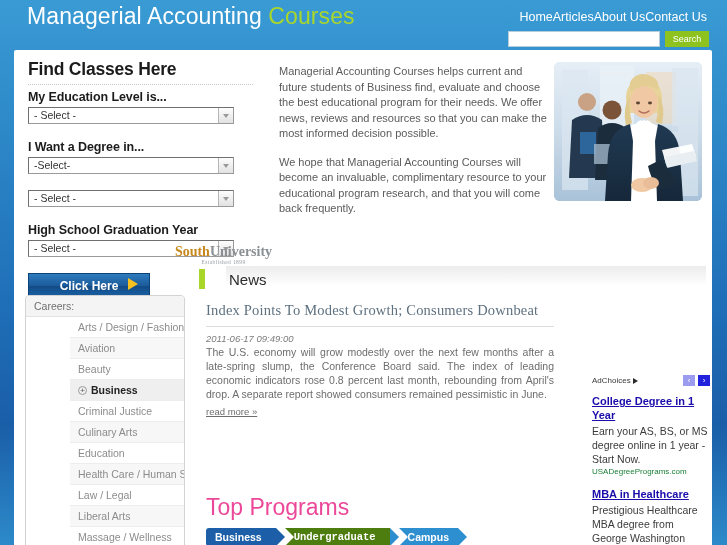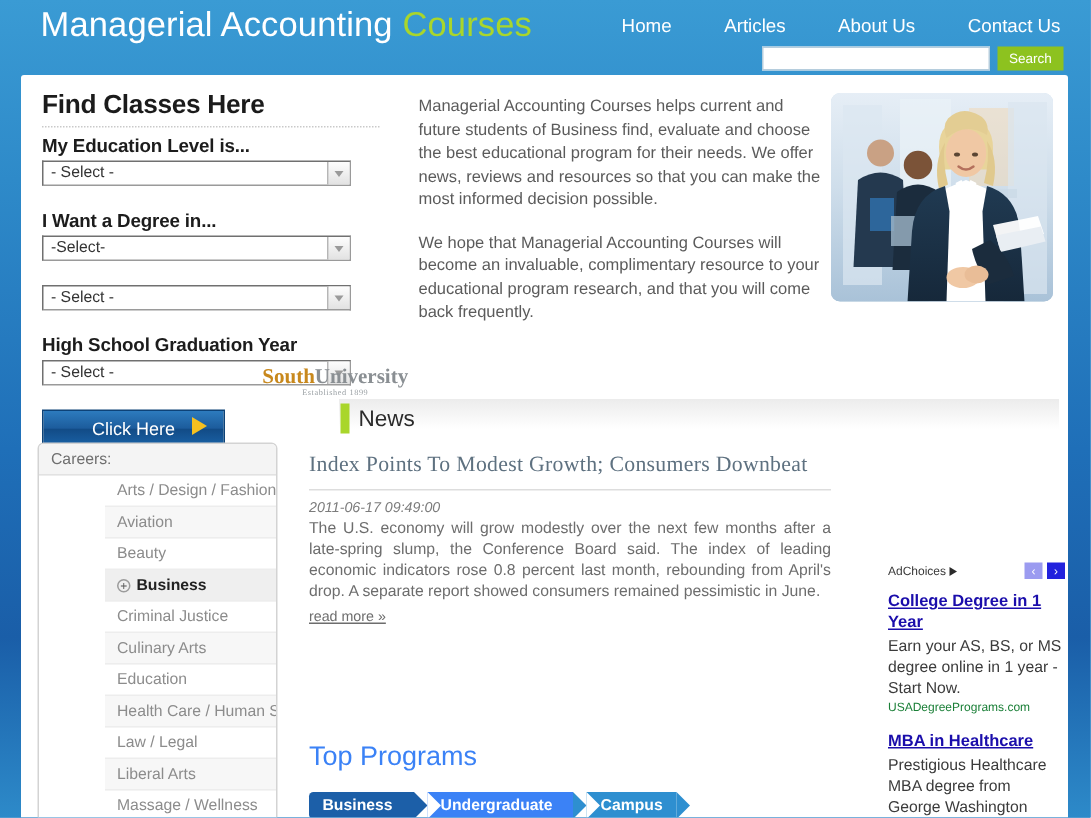--- a/index.html
+++ b/index.html
@@ -20,21 +20,21 @@
     position: absolute; left: 0; top: 0; width: 727px; height: 50px;
   }
   .logo {
     position: absolute; left: 27px; top: 3px;
     font-size: 23px; font-weight: 400; color: #ffffff;
     letter-spacing: .1px; white-space: nowrap;
   }
   .logo .accent { color: #a9d62b; }
   #nav {
     position: absolute; right: 20px; top: 10px;
-    display: flex; gap: 35px; align-items: center;
+    display: flex; align-items: center;
   }
   #nav a {
     color: #ffffff; text-decoration: none; font-size: 12.5px;
     white-space: nowrap;
   }
   #searchbar {
     position: absolute; right: 18px; top: 31px;
     display: flex; align-items: stretch; height: 16px;
   }
   #search-input {
@@ -89,21 +89,21 @@
   .sel-arrow i {
     display:block; width:0;height:0;
     border-left: 3.5px solid transparent;
     border-right: 3.5px solid transparent;
     border-top: 4px solid #9a9a9a;
   }
   #click-here {
     margin-top: 7px; width: 122px; height: 26px;
     background: linear-gradient(180deg,#2d7bbe 0%, #1c5c9c 48%, #124b86 50%, #1a63a8 100%);
     border: 1px solid #0d4277; border-radius: 0;
-    color: #fff; font-size: 12px; font-weight: normal;
+    color: #fff; font-size: 12px; font-weight: bold;
     display: flex; align-items: center; justify-content: center;
     position: relative; cursor: pointer;
   }
   #click-here .arw {
     position: absolute; right: 11px; top: 4px;
     width: 0; height: 0;
     border-top: 6.5px solid transparent;
     border-bottom: 6.5px solid transparent;
     border-left: 10px solid #f5c020;
   }
@@ -123,21 +123,21 @@
   
   #hero {
     position: absolute; left: 540px; top: 12px; width: 148px; height: 139px;
     border-radius: 6px; overflow: hidden;
     background: linear-gradient(180deg,#cfe0ee 0%, #b9d0e4 45%, #9cb9d2 100%);
   }
   #hero svg { display:block; }
   
   #news-head {
     position: absolute; left: 185px; top: 219px;
-    display: flex; align-items: center; gap: 6px; margin-left: 28px;
+    display: flex; align-items: center; gap: 24px;
   }
   #news-bar { width: 6px; height: 20px; background: #a9d62b; }
   #news-title { font-size: 15px; color: #2b2b2b; }
   #news-shade {
     position:absolute; left:212px; top:216px; width:480px; height:20px;
     background: linear-gradient(180deg, rgba(220,220,220,.55), rgba(255,255,255,0));
   }
   #news-article {
     position: absolute; left: 192px; top: 252px; width: 348px;
   }
@@ -173,33 +173,33 @@
     display:flex; align-items:center; gap:4px;
   }
   .plusbox {
     display:inline-flex; align-items:center; justify-content:center;
     width: 9px; height: 9px; border:1px solid #9b9b9b; border-radius:50%;
     font-size:8px; line-height:7px; color:#555; font-weight:normal;
   }
   
   #top-programs-title {
     position: absolute; left: 192px; top: 444px;
-    font-size: 18px; color: #3b82f6;
+    font-size: 23px; color: #ec4899;
   }
   #breadcrumb {
     position: absolute; left: 192px; top: 478px;
     display: flex; align-items: stretch; height: 18px;
   }
   .crumb {
     position: relative; height: 18px; display:flex; align-items:center;
     color:#fff; font-size:10.5px; font-weight:bold; padding: 0 14px 0 9px;
     cursor:pointer;
   }
   .crumb.c1 { background: #1c5fa8; border-radius: 3px 0 0 3px; }
-  .crumb.c2 { background: #3b82f6; margin-left: 9px; }
+  .crumb.c2 { background: #4d7c0f; margin-left: 9px; font-family: Liberation Mono, monospace; }
   .crumb.c3 { background: #2e8fd0; margin-left: 9px; padding-right: 9px;}
   .crumb::after {
     content:""; position:absolute; right:-9px; top:0;
     width:0;height:0;border-top:9px solid transparent;border-bottom:9px solid transparent;
   }
   .crumb.c1::after { border-left: 9px solid #1c5fa8; }
   .crumb.c2::after { border-left: 9px solid #2e8fd0; }
   .crumb.c3::after { border-left: 9px solid #2e8fd0; }
   .crumb::before {
     content:""; position:absolute; left:0; top:0;

